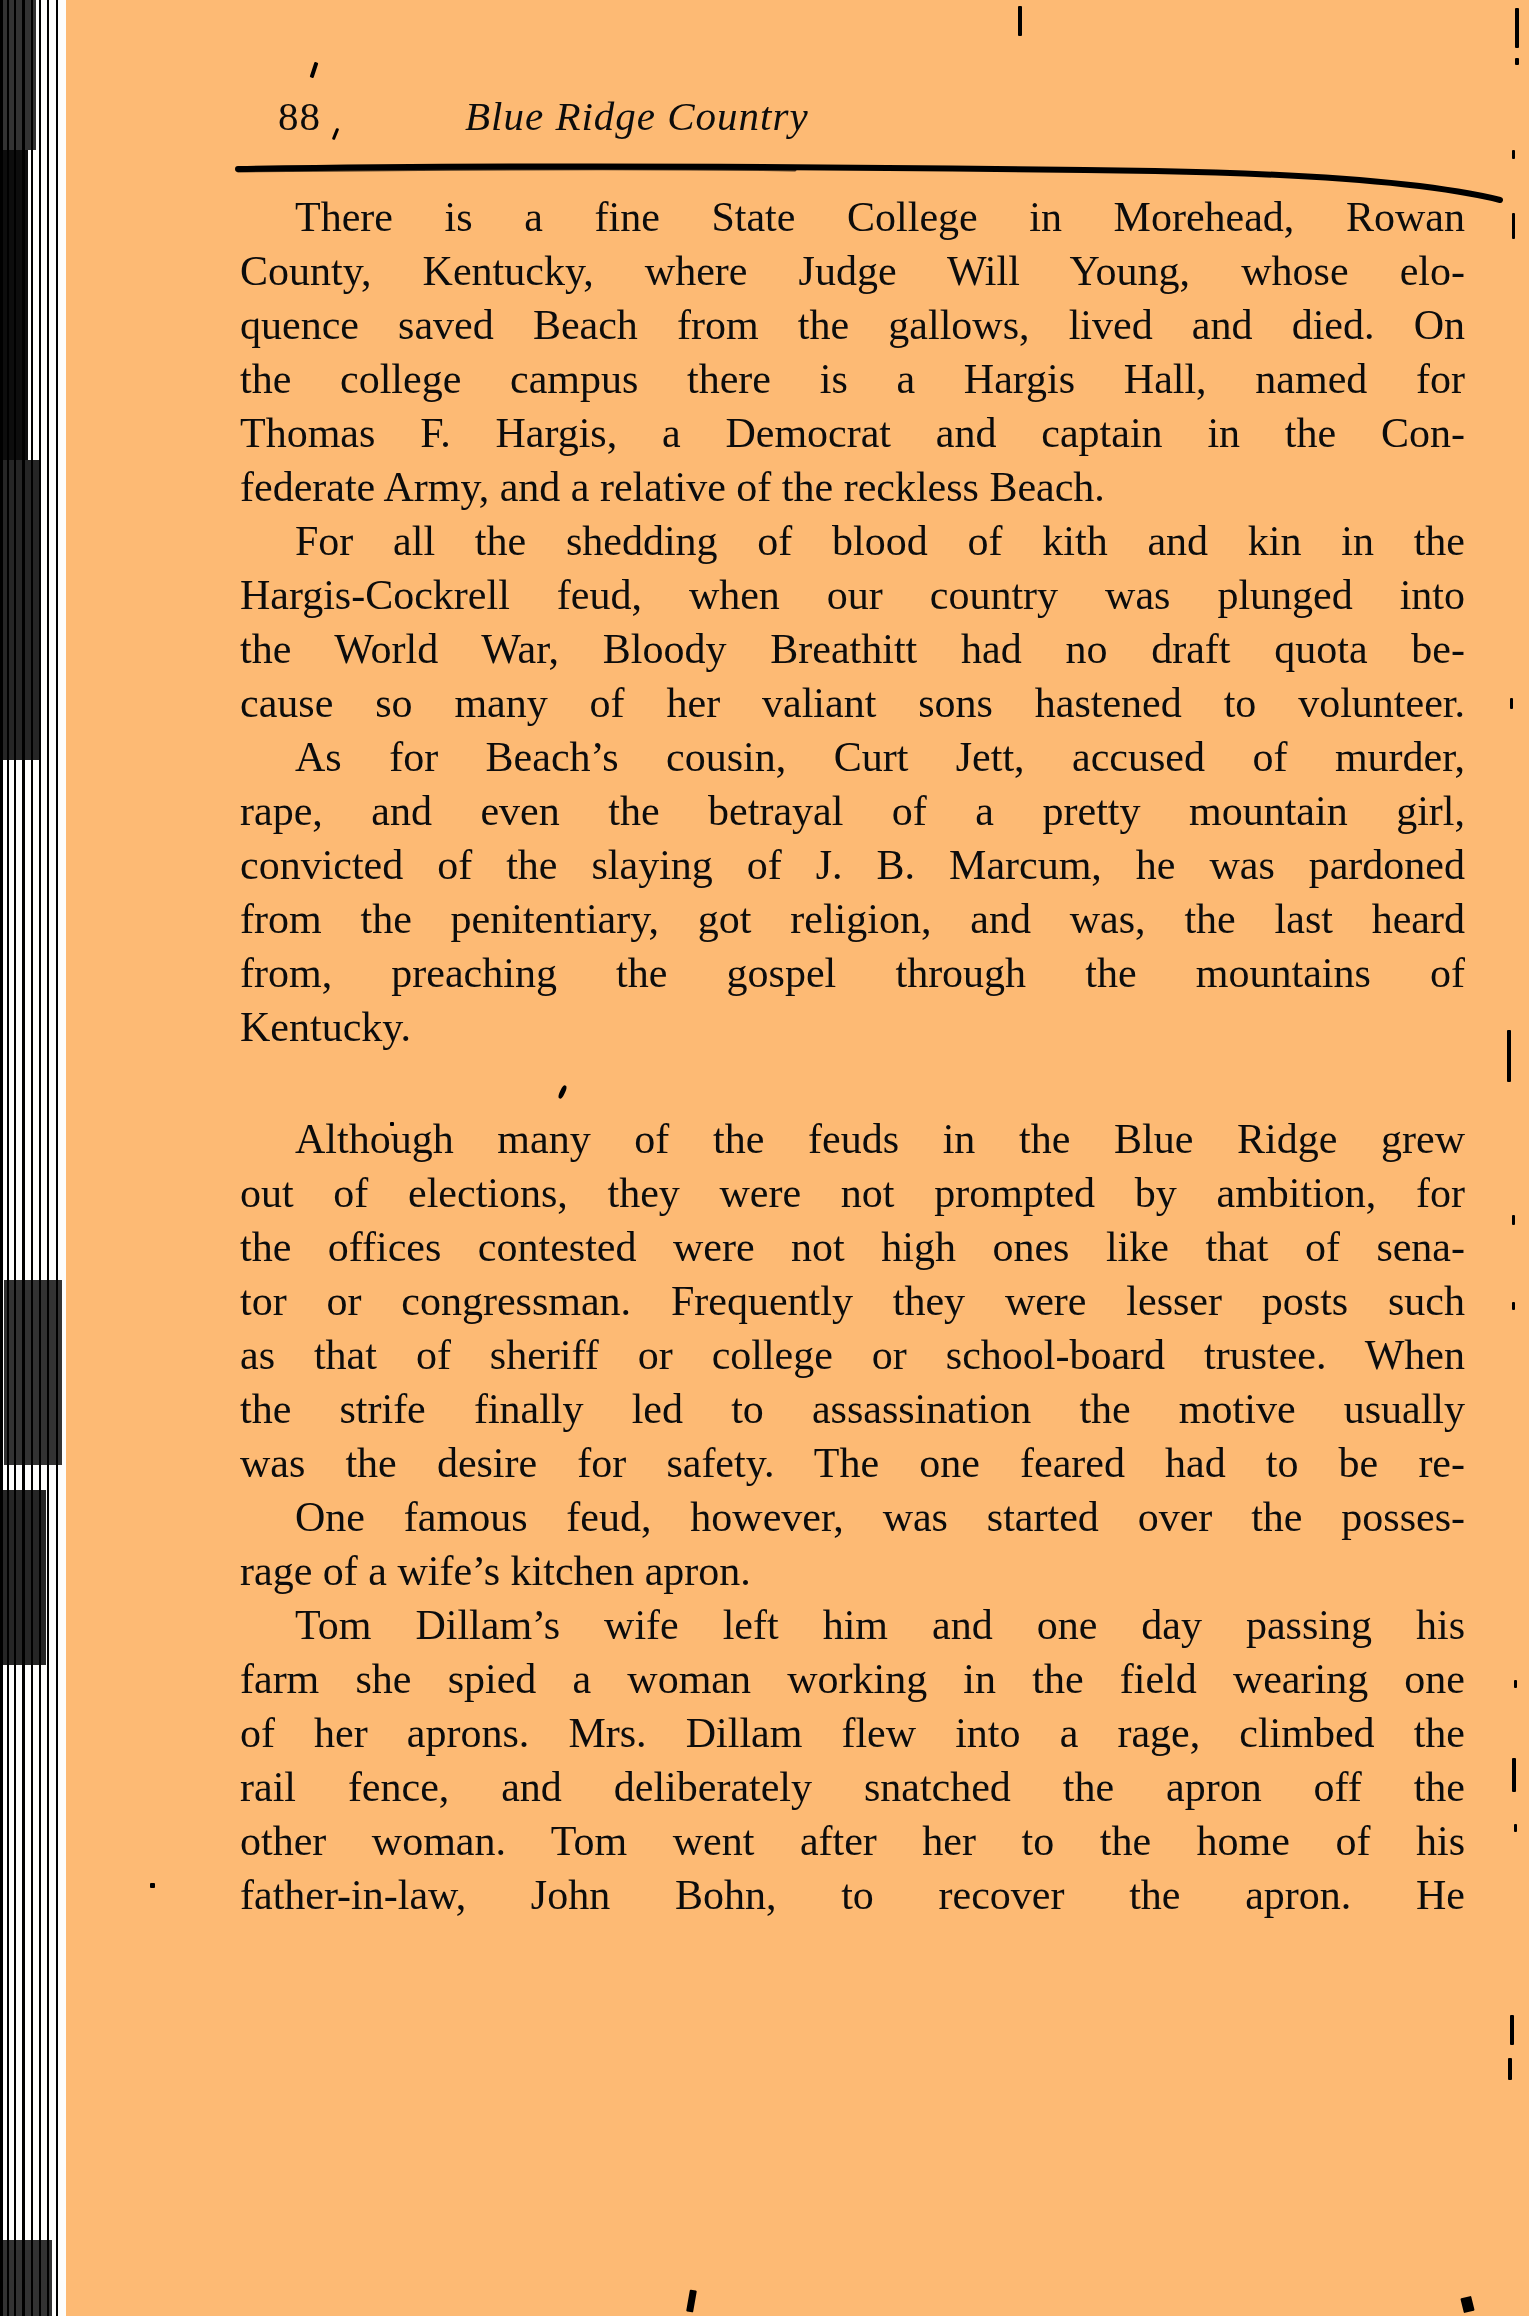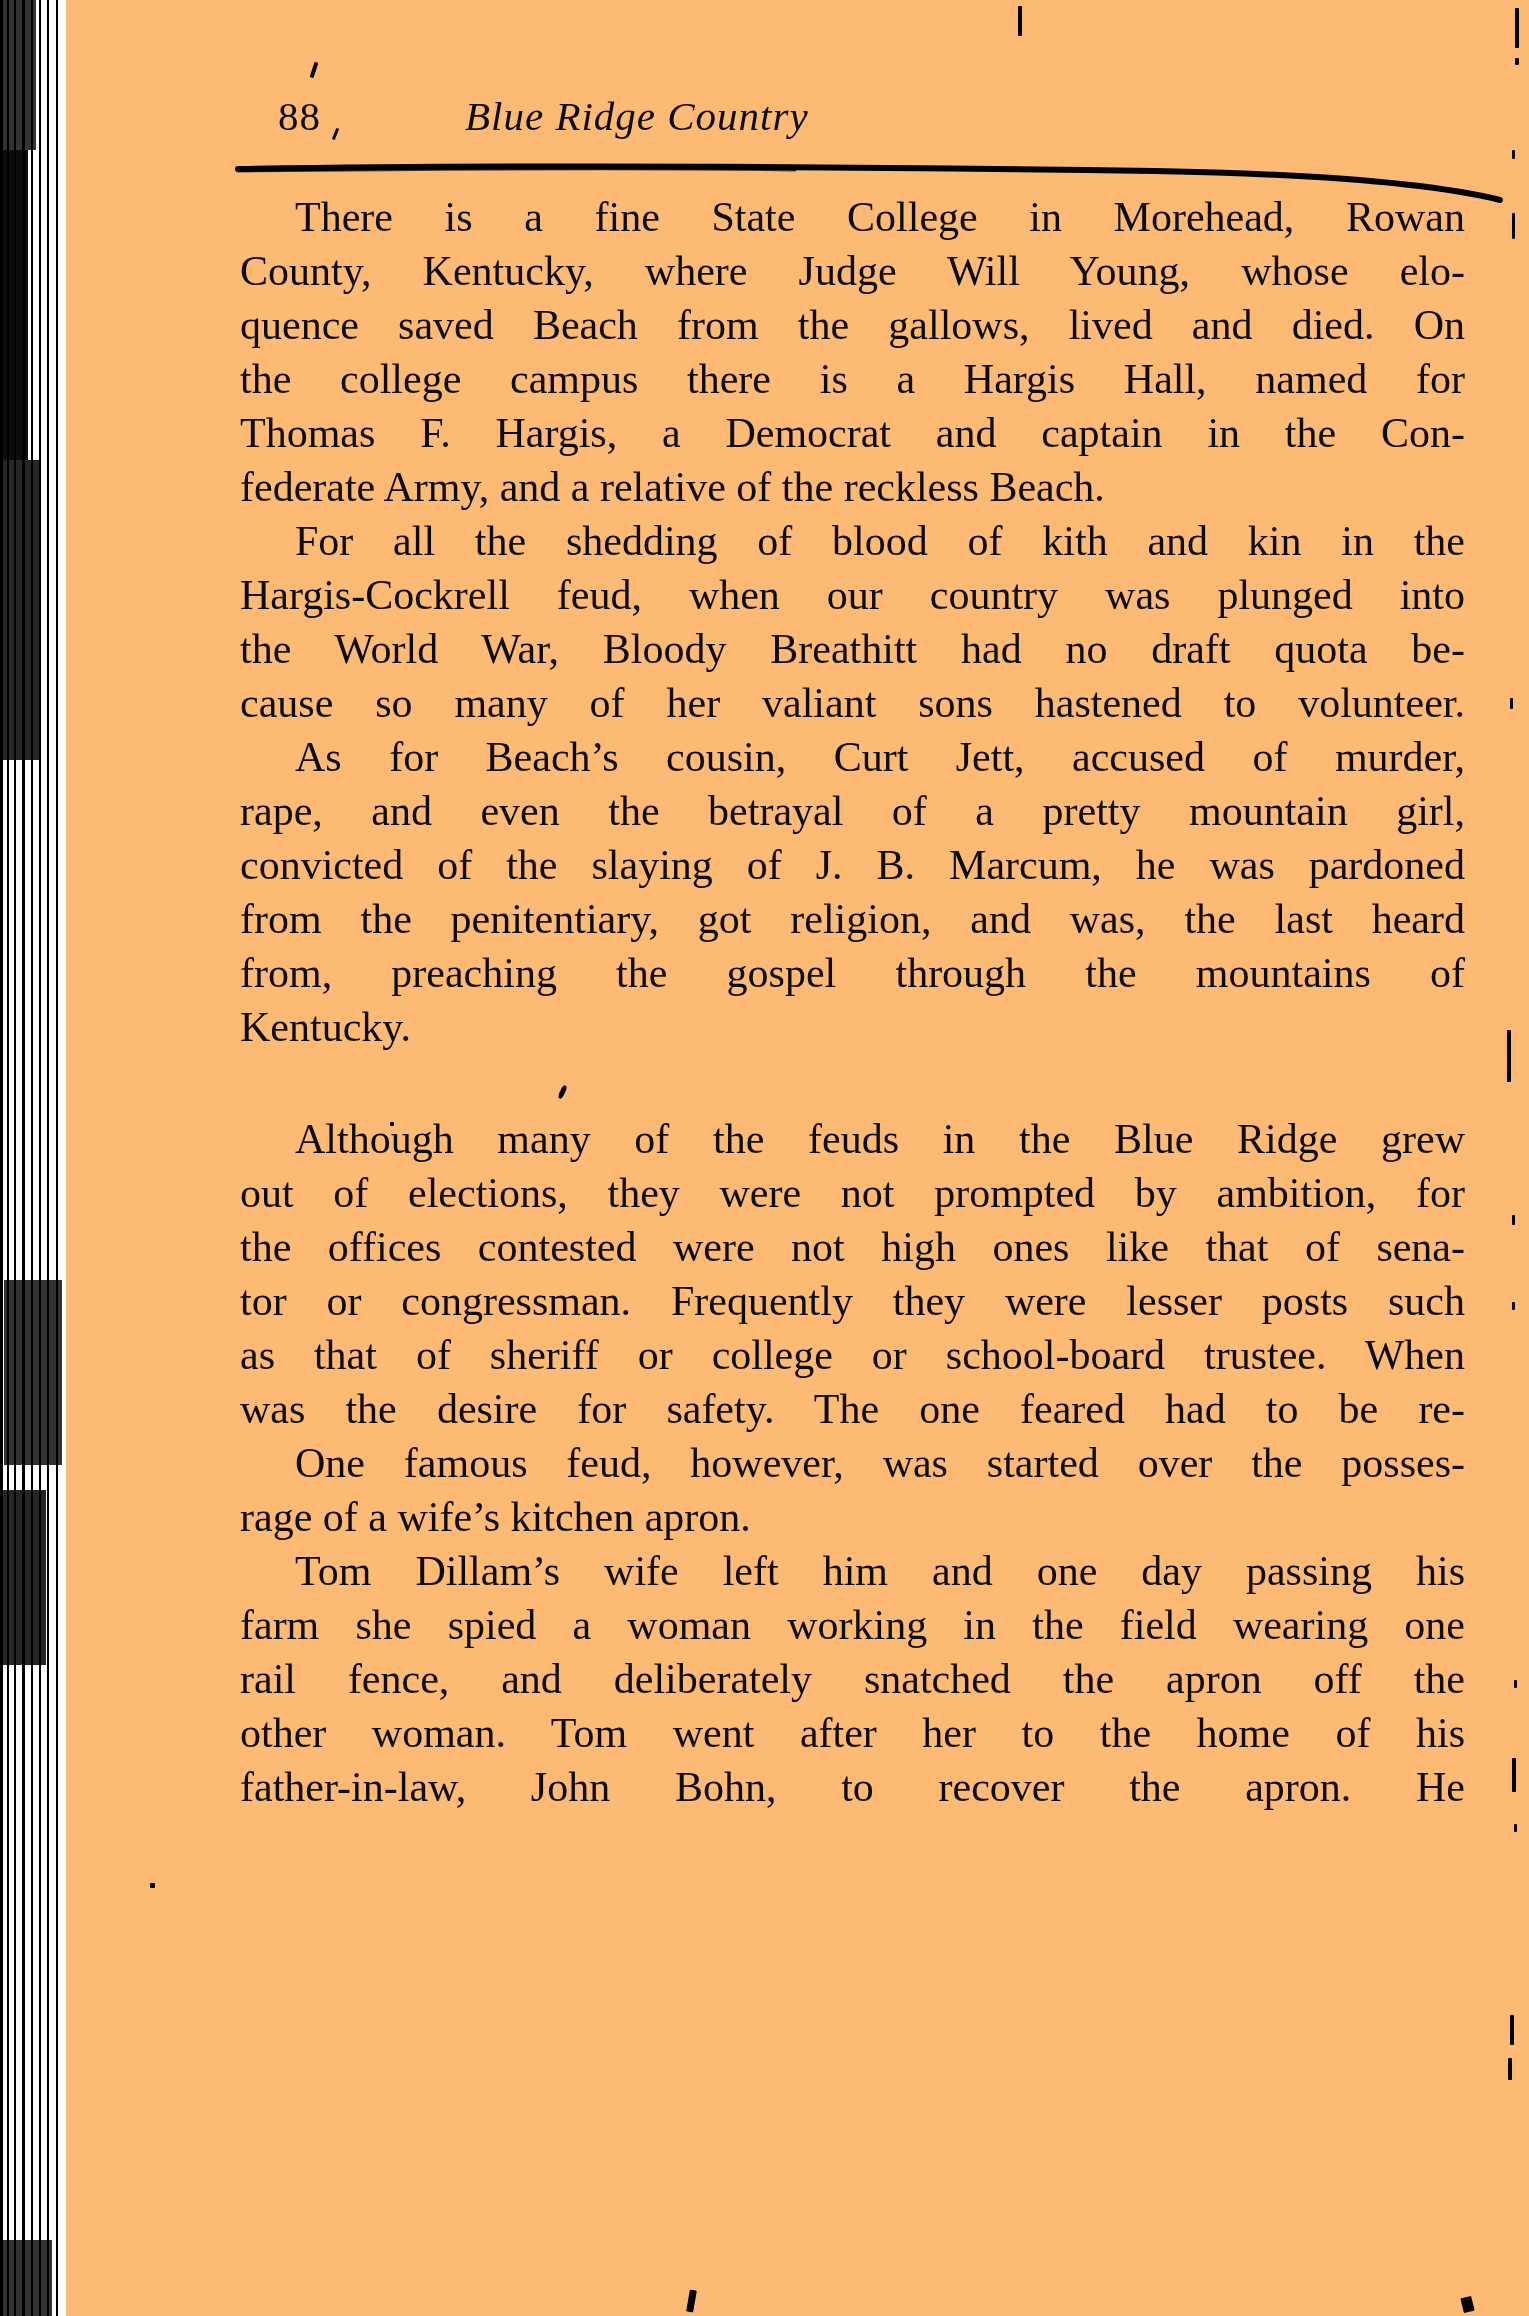--- a/index.html
+++ b/index.html
@@ -93,29 +93,31 @@
         <div class="line">from the penitentiary, got religion, and was, the last heard</div>
         <div class="line">from, preaching the gospel through the mountains of</div>
         <div class="line flush">Kentucky.</div>
       </div>
       <div class="paragraph section-break">
         <div class="line first">Although many of the feuds in the Blue Ridge grew</div>
         <div class="line">out of elections, they were not prompted by ambition, for</div>
         <div class="line">the offices contested were not high ones like that of sena-</div>
         <div class="line">tor or congressman. Frequently they were lesser posts such</div>
         <div class="line">as that of sheriff or college or school-board trustee. When</div>
+        <div class="line">the strife finally led to assassination the motive usually</div>
         <div class="line">was the desire for safety. The one feared had to be re-</div>
       </div>
       <div class="paragraph">
         <div class="line first">One famous feud, however, was started over the posses-</div>
         <div class="line flush">rage of a wife’s kitchen apron.</div>
       </div>
       <div class="paragraph">
         <div class="line first">Tom Dillam’s wife left him and one day passing his</div>
         <div class="line">farm she spied a woman working in the field wearing one</div>
+        <div class="line">of her aprons. Mrs. Dillam flew into a rage, climbed the</div>
         <div class="line">rail fence, and deliberately snatched the apron off the</div>
         <div class="line">other woman. Tom went after her to the home of his</div>
         <div class="line">father-in-law, John Bohn, to recover the apron. He</div>
       </div>
     </div>
 
   <div class="speck" style="left:312px;top:62px;width:4px;height:16px;transform:rotate(18deg);"></div>
   <div class="speck" style="left:334px;top:128px;width:3px;height:12px;transform:rotate(22deg);"></div>
   <div class="speck" style="left:1018px;top:6px;width:4px;height:30px;"></div>
   <div class="speck" style="left:1515px;top:8px;width:4px;height:40px;"></div>

